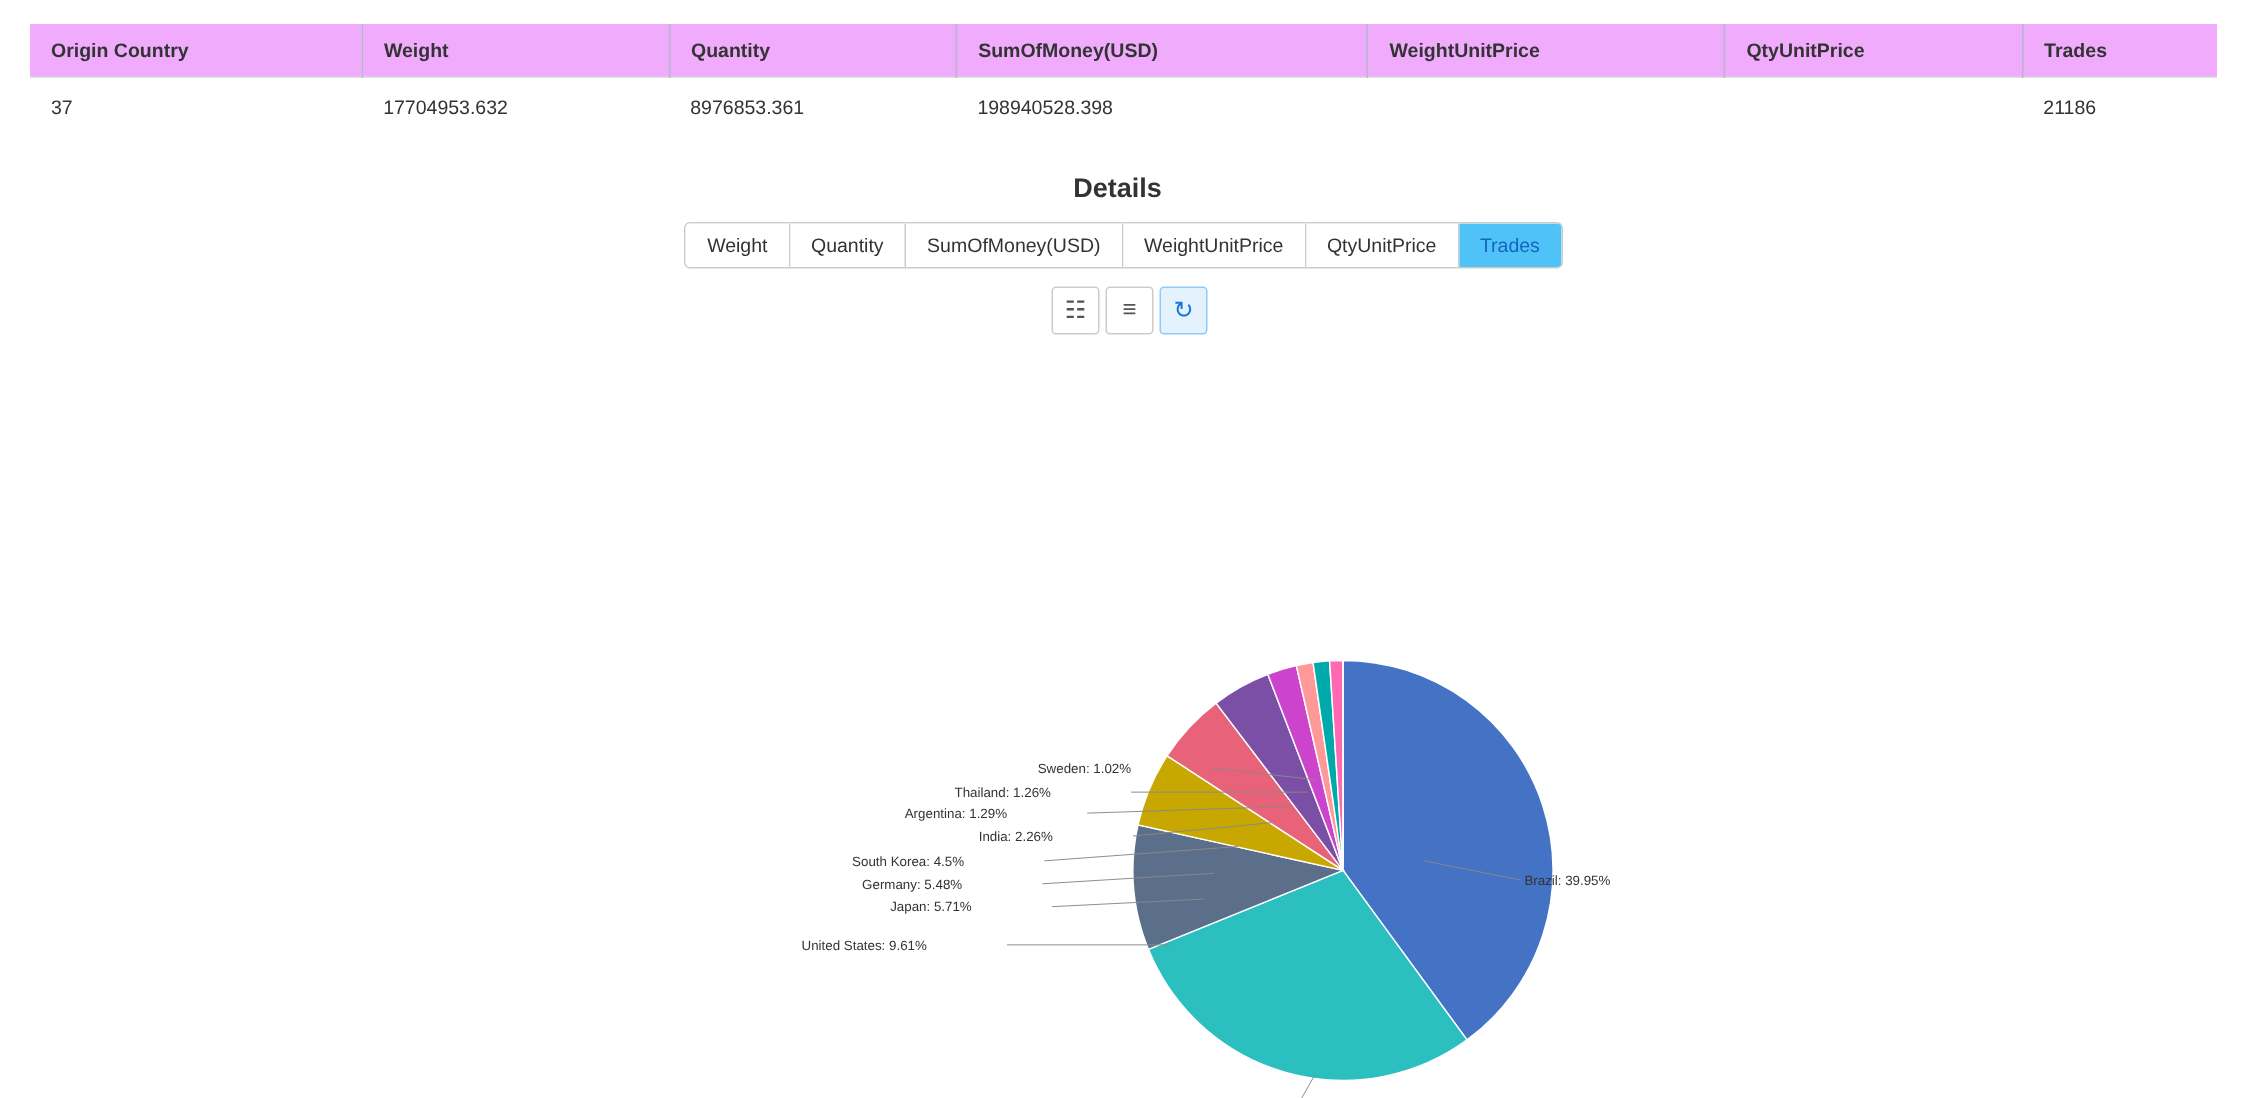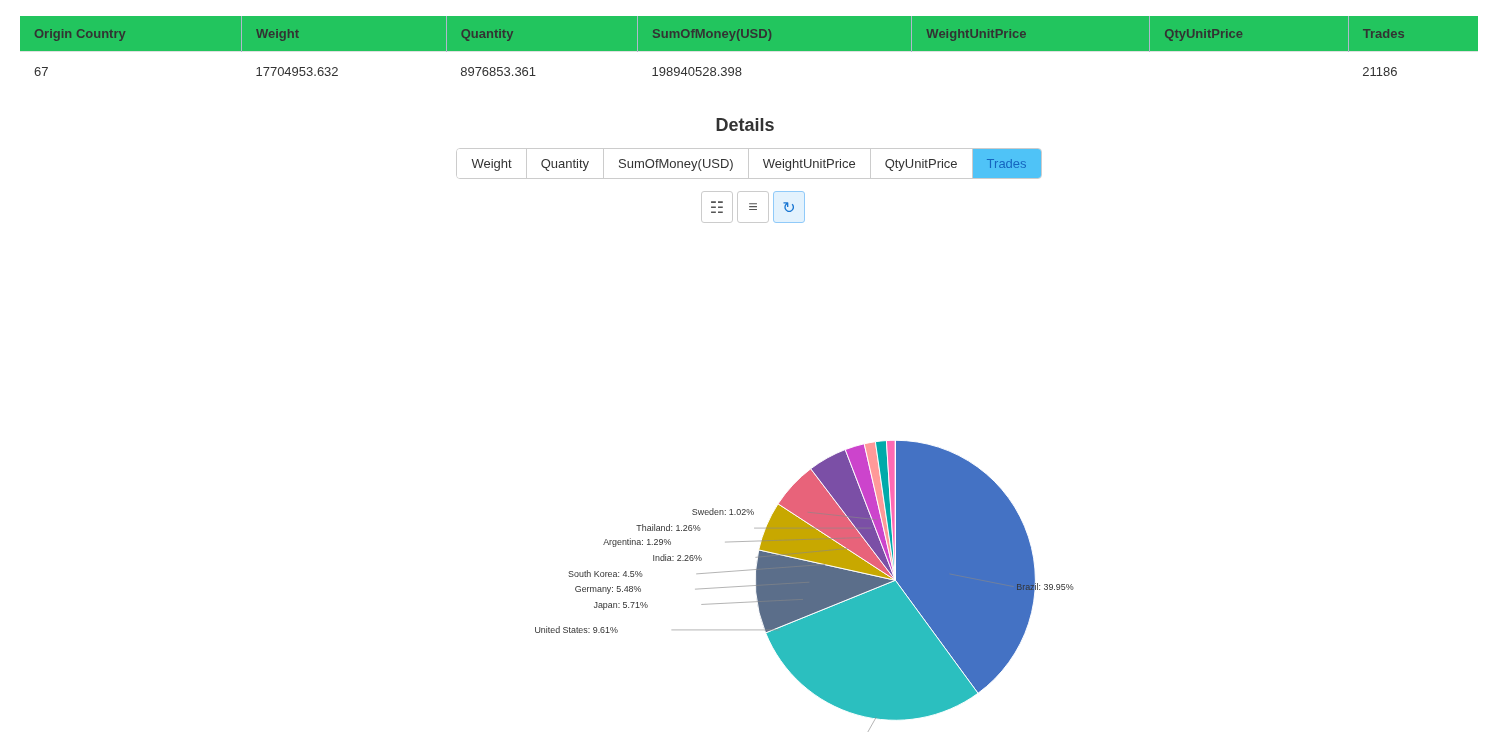--- a/index.html
+++ b/index.html
@@ -1,21 +1,21 @@
 <!DOCTYPE html>
 <html><head>
   <meta charset="utf-8">
   <style>
     * { box-sizing: border-box; margin: 0; padding: 0; }
     body { font-family: Arial, sans-serif; background: #fff; color: #333; font-size: 14px; }
     .container { padding: 16px 20px; }
     .section-title { font-size: 18px; font-weight: bold; margin-bottom: 12px; }
     .overview-table { width: 100%; border-collapse: collapse; margin-bottom: 24px; }
     .overview-table th {
-      background: #22c55e;
+      background: #f0abfc;
       padding: 10px 14px;
       text-align: left;
       font-weight: bold;
       border-right: 1px solid #b0b8cc;
       font-size: 13px;
     }
     .overview-table th:last-child { border-right: none; }
     .overview-table td {
       padding: 12px 14px;
       border-top: 1px solid #e0e0e0;
@@ -63,21 +63,21 @@
         <th>Weight</th>
         <th>Quantity</th>
         <th>SumOfMoney(USD)</th>
         <th>WeightUnitPrice</th>
         <th>QtyUnitPrice</th>
         <th>Trades</th>
       </tr>
     </thead>
     <tbody>
       <tr>
-        <td>67</td>
+        <td>37</td>
         <td>17704953.632</td>
         <td>8976853.361</td>
         <td>198940528.398</td>
         <td></td>
         <td></td>
         <td>21186</td>
       </tr>
     </tbody>
   </table>
 

